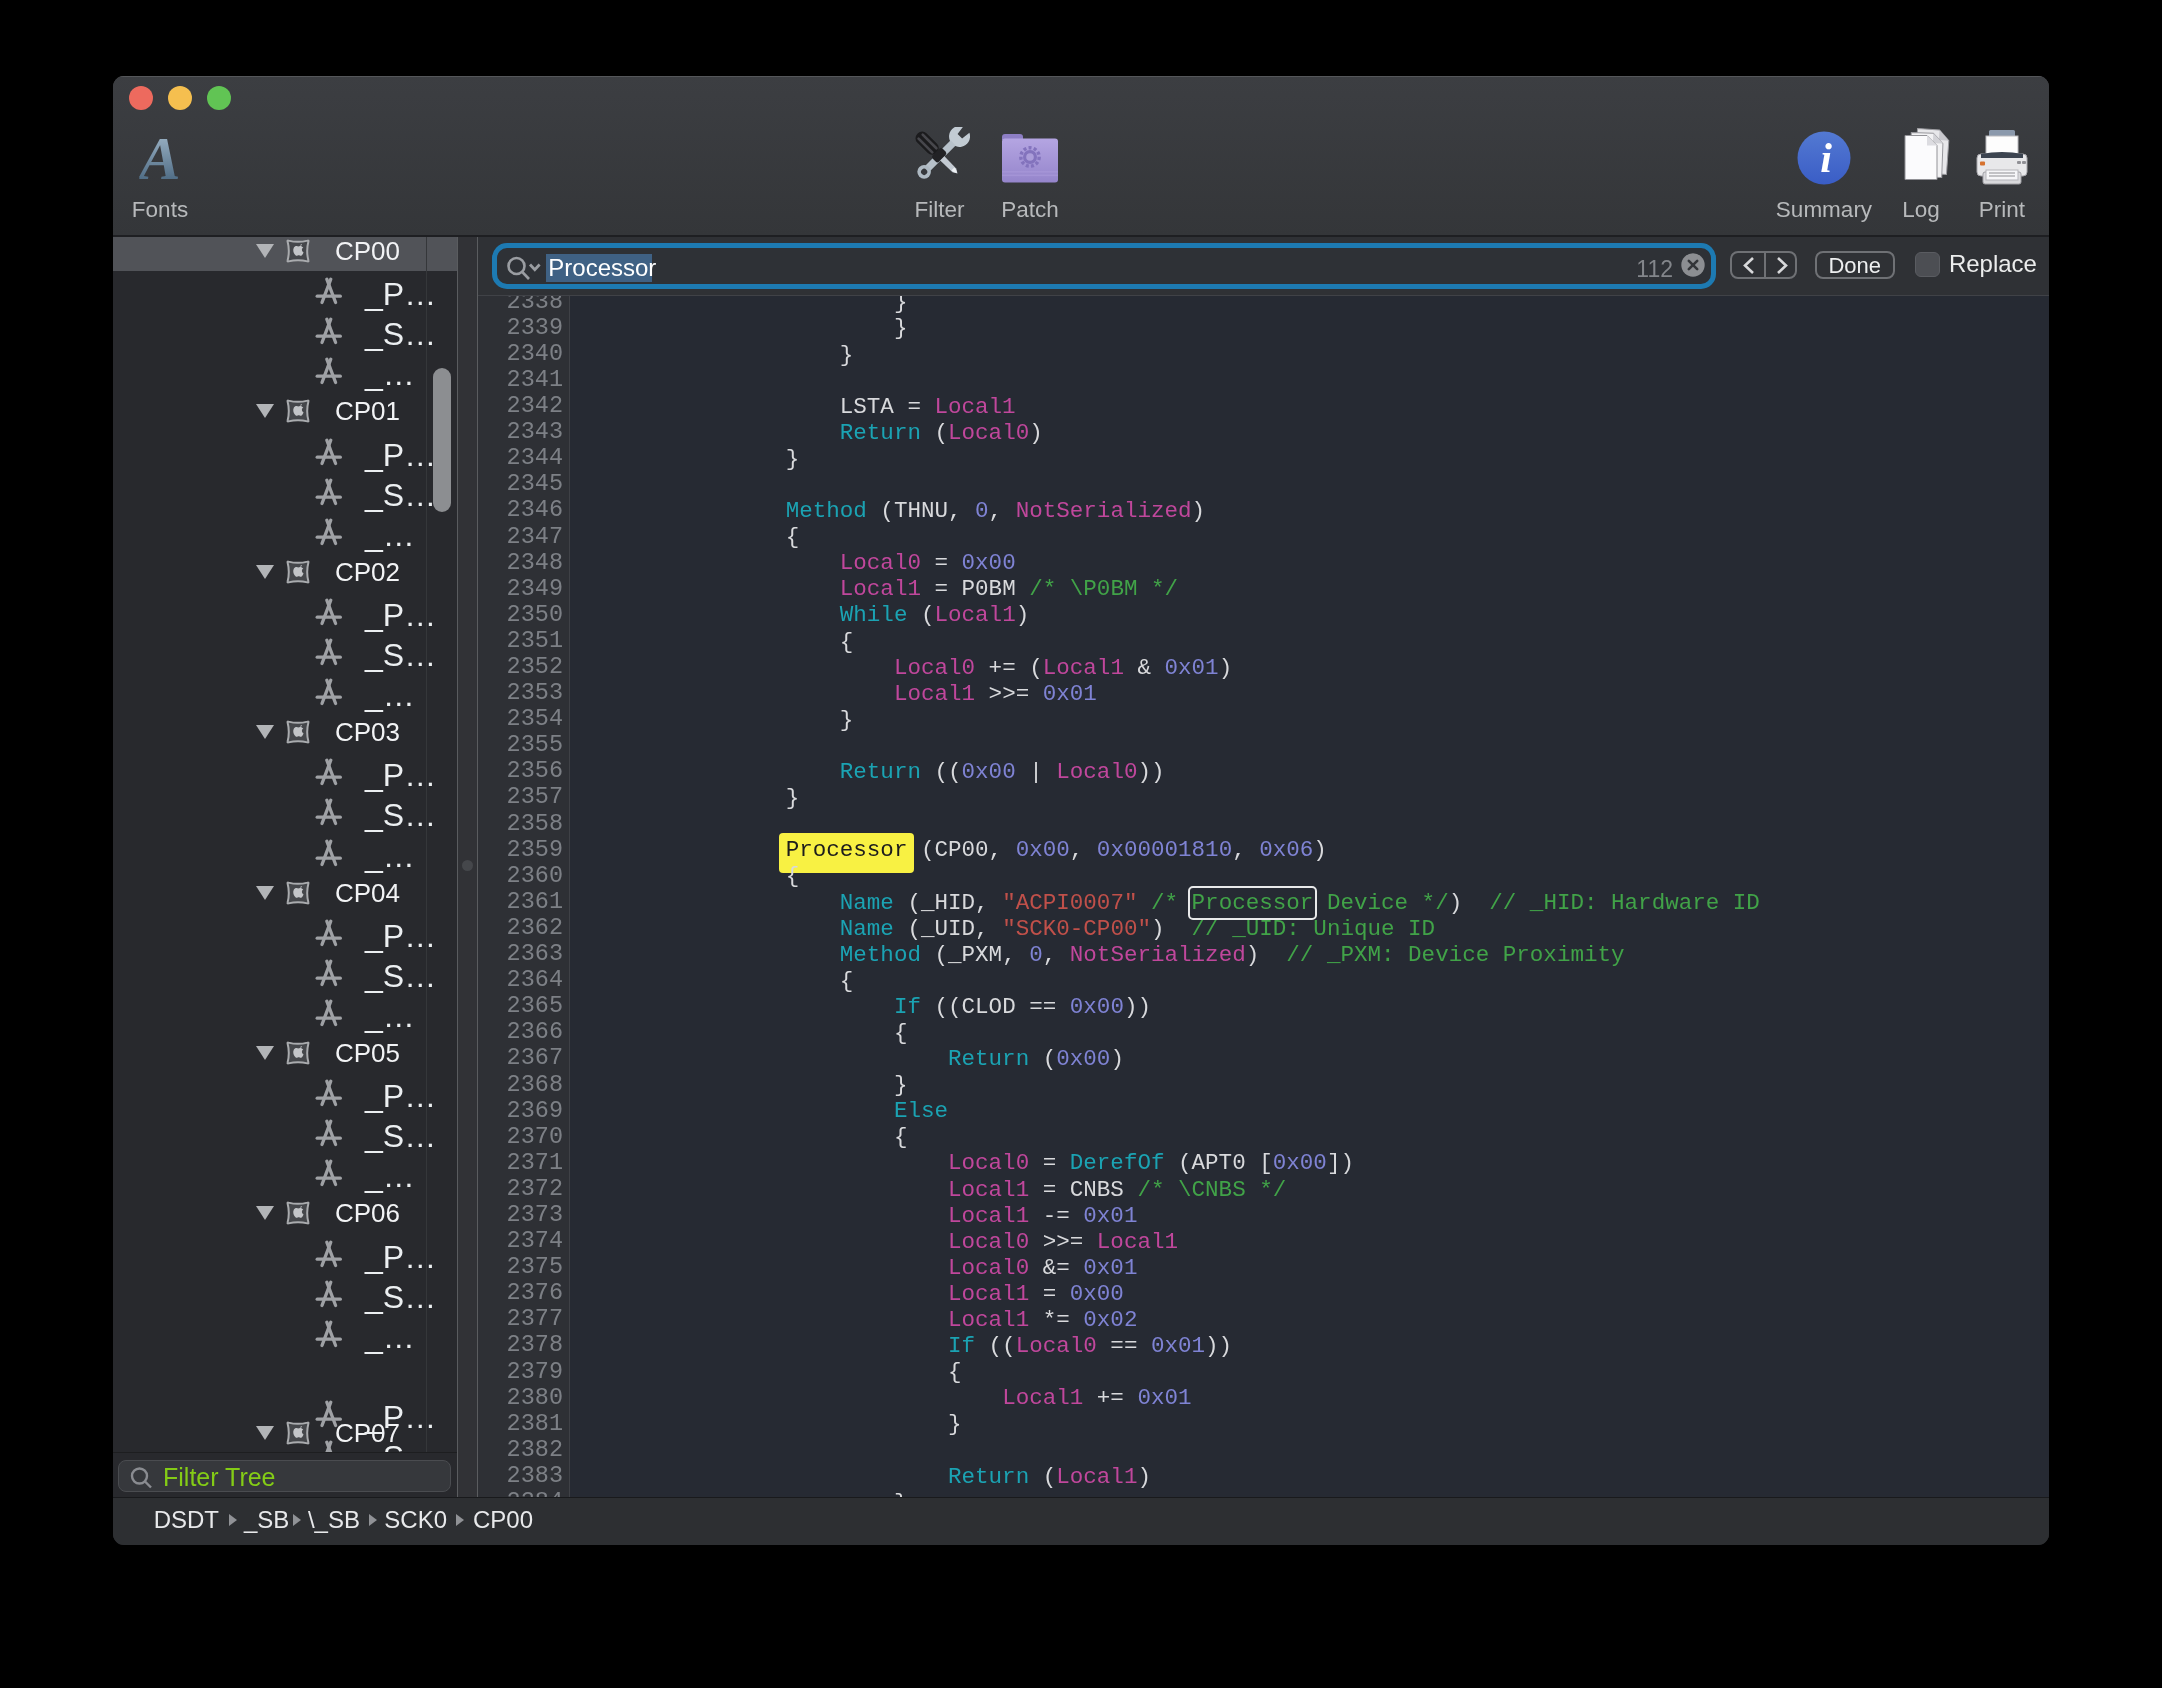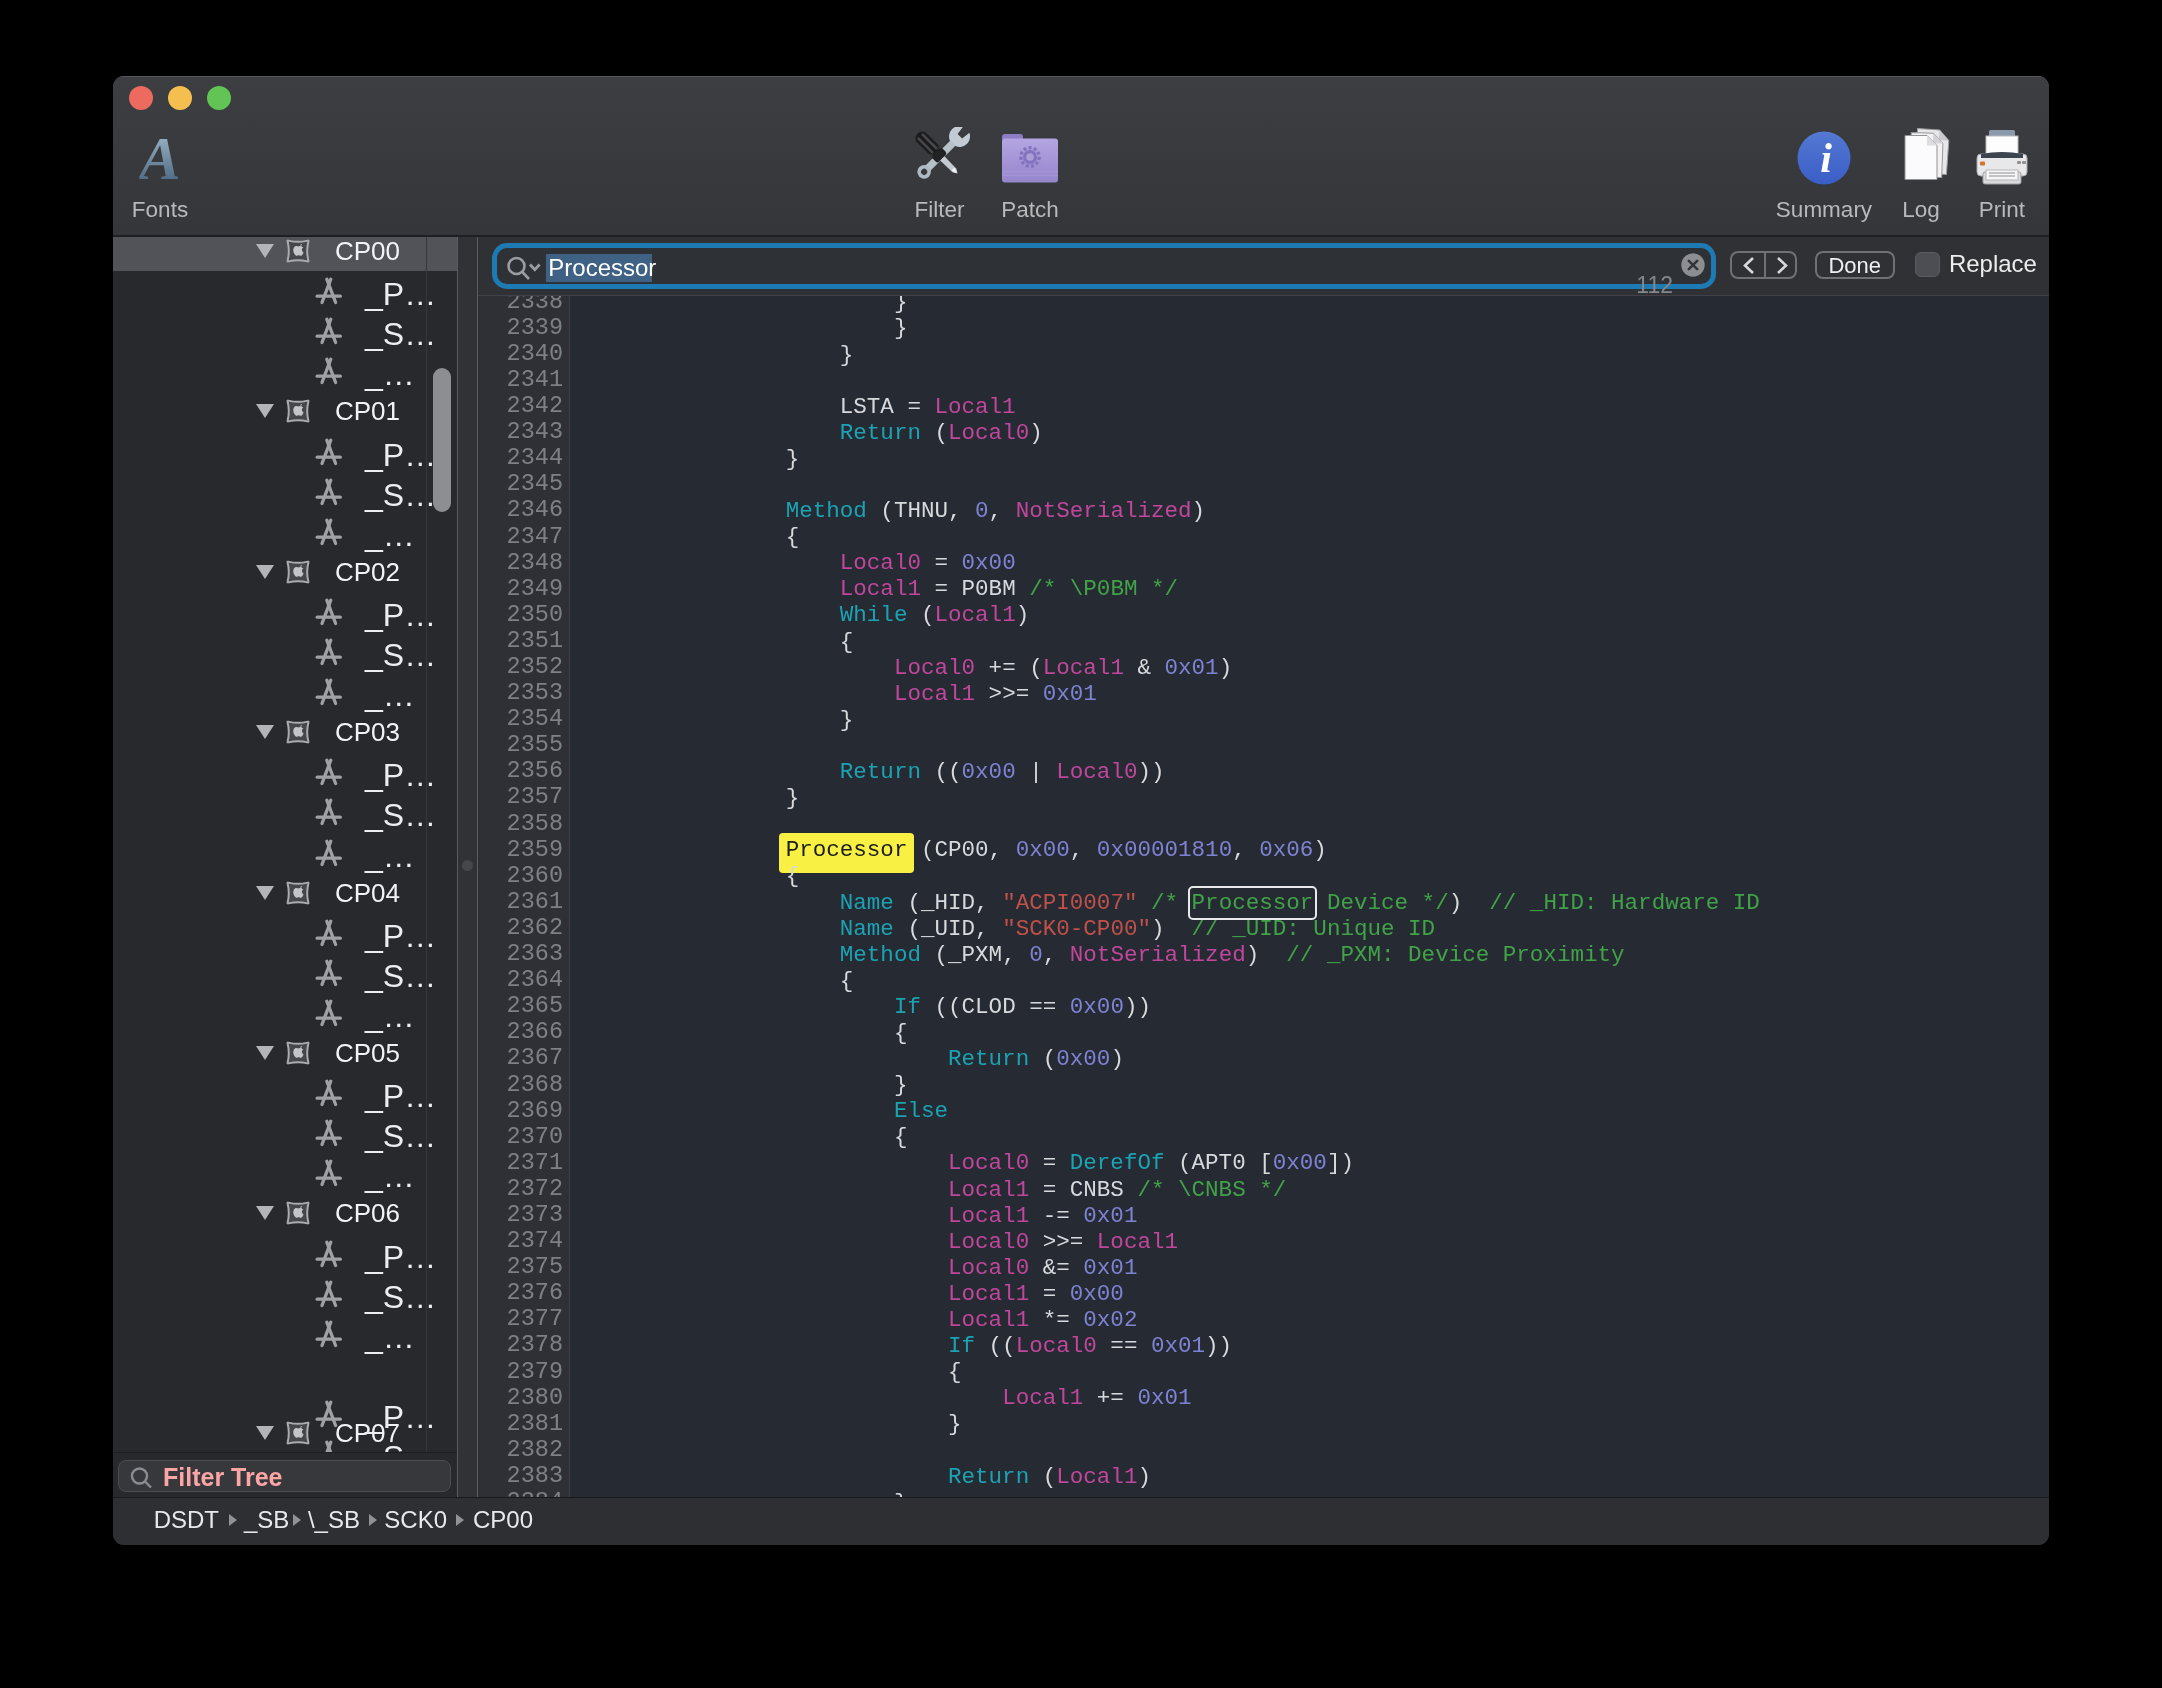--- a/index.html
+++ b/index.html
@@ -40,21 +40,21 @@
 #divider { position:absolute; left:343.5px; top:161px; width:21px; height:1260px; background:#313236;
   border-left:1.5px solid #5a5c5f; border-right:1.5px solid #5a5c5f; }
 #divdot { position:absolute; left:4.5px; top:623px; width:11px; height:11px; border-radius:50%; background:#45474b; }
 
 #findbar { position:absolute; left:364.5px; top:161px; width:1571.5px; height:59px;
   background:#2f3135; border-bottom:1.5px solid #404247; }
 #ffield { position:absolute; left:14.8px; top:6.1px; width:1223.7px; height:45.9px;
   border-radius:15px; background:#2e3136; border:5px solid #1d7ab2; }
 #fsel { position:absolute; left:48.7px; top:6px; width:106px; height:28px; background:#3f6184; }
 #ftext { position:absolute; left:51px; top:6px; font-size:24px; font-weight:500; color:#fff; }
-#fcount { position:absolute; left:1139px; top:24px; font-size:23px; color:#83868b; }
+#fcount { position:absolute; left:1139px; top:8px; font-size:23px; color:#83868b; }
 #fclear { position:absolute; left:1203.1px; top:16.2px; width:24px; height:24px; }
 #fseg { position:absolute; left:1252.3px; top:13.8px; width:67px; height:28.7px;
   border:2px solid #6f7175; border-radius:8px; }
 #fseg .d { position:absolute; left:32px; top:0; width:2px; height:24.7px; background:#6f7175; }
 #fdone { position:absolute; left:1337.4px; top:13.8px; width:79.8px; height:28.7px;
   border:2px solid #6f7175; border-radius:8px; text-align:center;
   font-size:22px; color:#eeeff0; line-height:25px; }
 #fcheck { position:absolute; left:1437.4px; top:14.8px; width:25px; height:25.6px;
   background:#4c4e53; border-radius:6px; border:1px solid #5a5c61; }
 #freplace { position:absolute; left:1471.4px; top:13px; font-size:24px; color:#eceded; }
@@ -71,21 +71,21 @@
 .n { color:#7f83d4; }
 .c { color:#41a348; }
 .s { color:#c0504a; }
 .hl { background:#f8f143; color:#1c1c1c; padding:4px 7px 10px; border-radius:4px; margin:0 -7px; }
 .box { outline:2px solid #e8e9ea; outline-offset:2px; border-radius:1px; }
 
 #filterarea { position:absolute; left:0; top:1376px; width:343.5px; height:45px;
   background:#28292d; border-top:1px solid #1d1e20; }
 #fbox { position:absolute; left:5px; top:7px; width:333px; height:32px;
   background:#36383c; border:1.5px solid #4a4c50; border-radius:8px; }
-#fbox span { position:absolute; left:44px; top:2px; font-size:25px; color:#fca5a5;font-weight:bold; }
+#fbox span { position:absolute; left:44px; top:2px; font-size:25px; color:#84cc16; }
 
 #status { position:absolute; left:0; top:1421px; width:1936px; height:48px;
   background:#2d2f32; border-top:1px solid #191a1c; font-size:24px; color:#e8e9eb; }
 #status .bc { position:absolute; top:8px; }
 .sep { display:inline-block; width:0; height:0; border-top:6px solid transparent;
   border-bottom:6px solid transparent; border-left:8px solid #909296; }
 #fontsA { font-family:"Liberation Serif", serif; font-style:italic; font-weight:bold;
   font-size:62px; line-height:58px;
   background:linear-gradient(#a3b9cb,#44627c); -webkit-background-clip:text;
   background-clip:text; color:transparent; }

